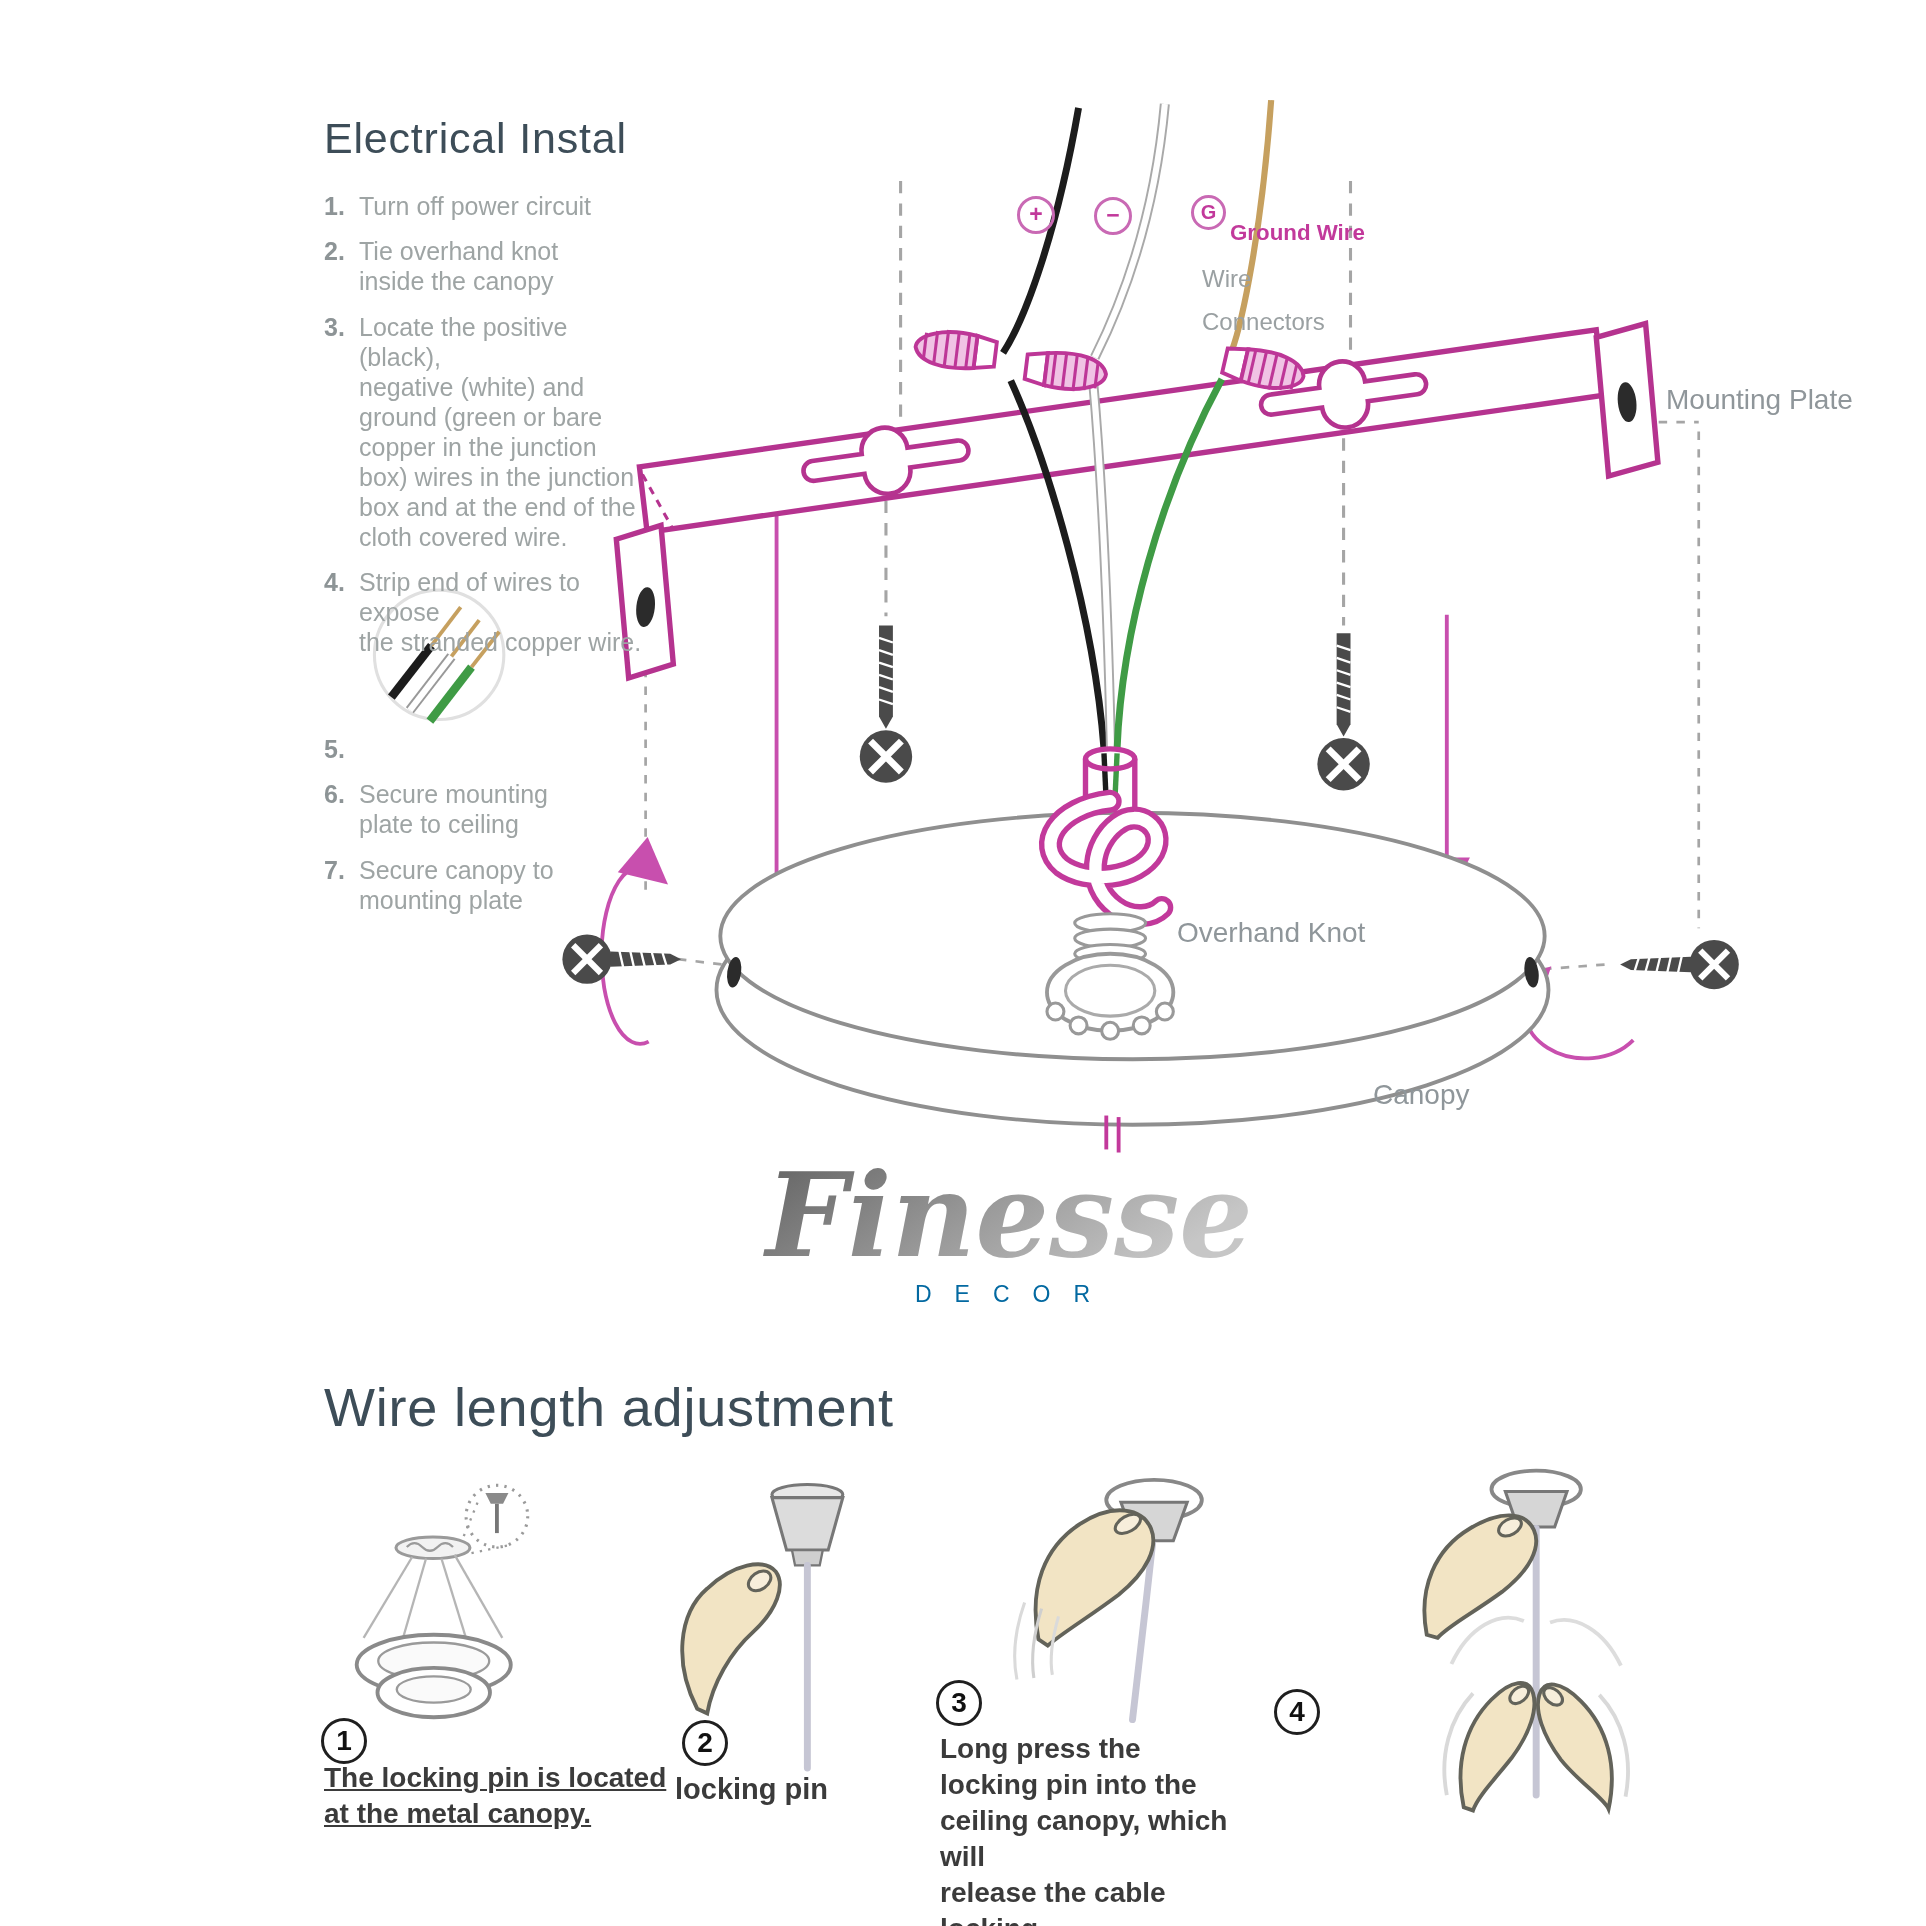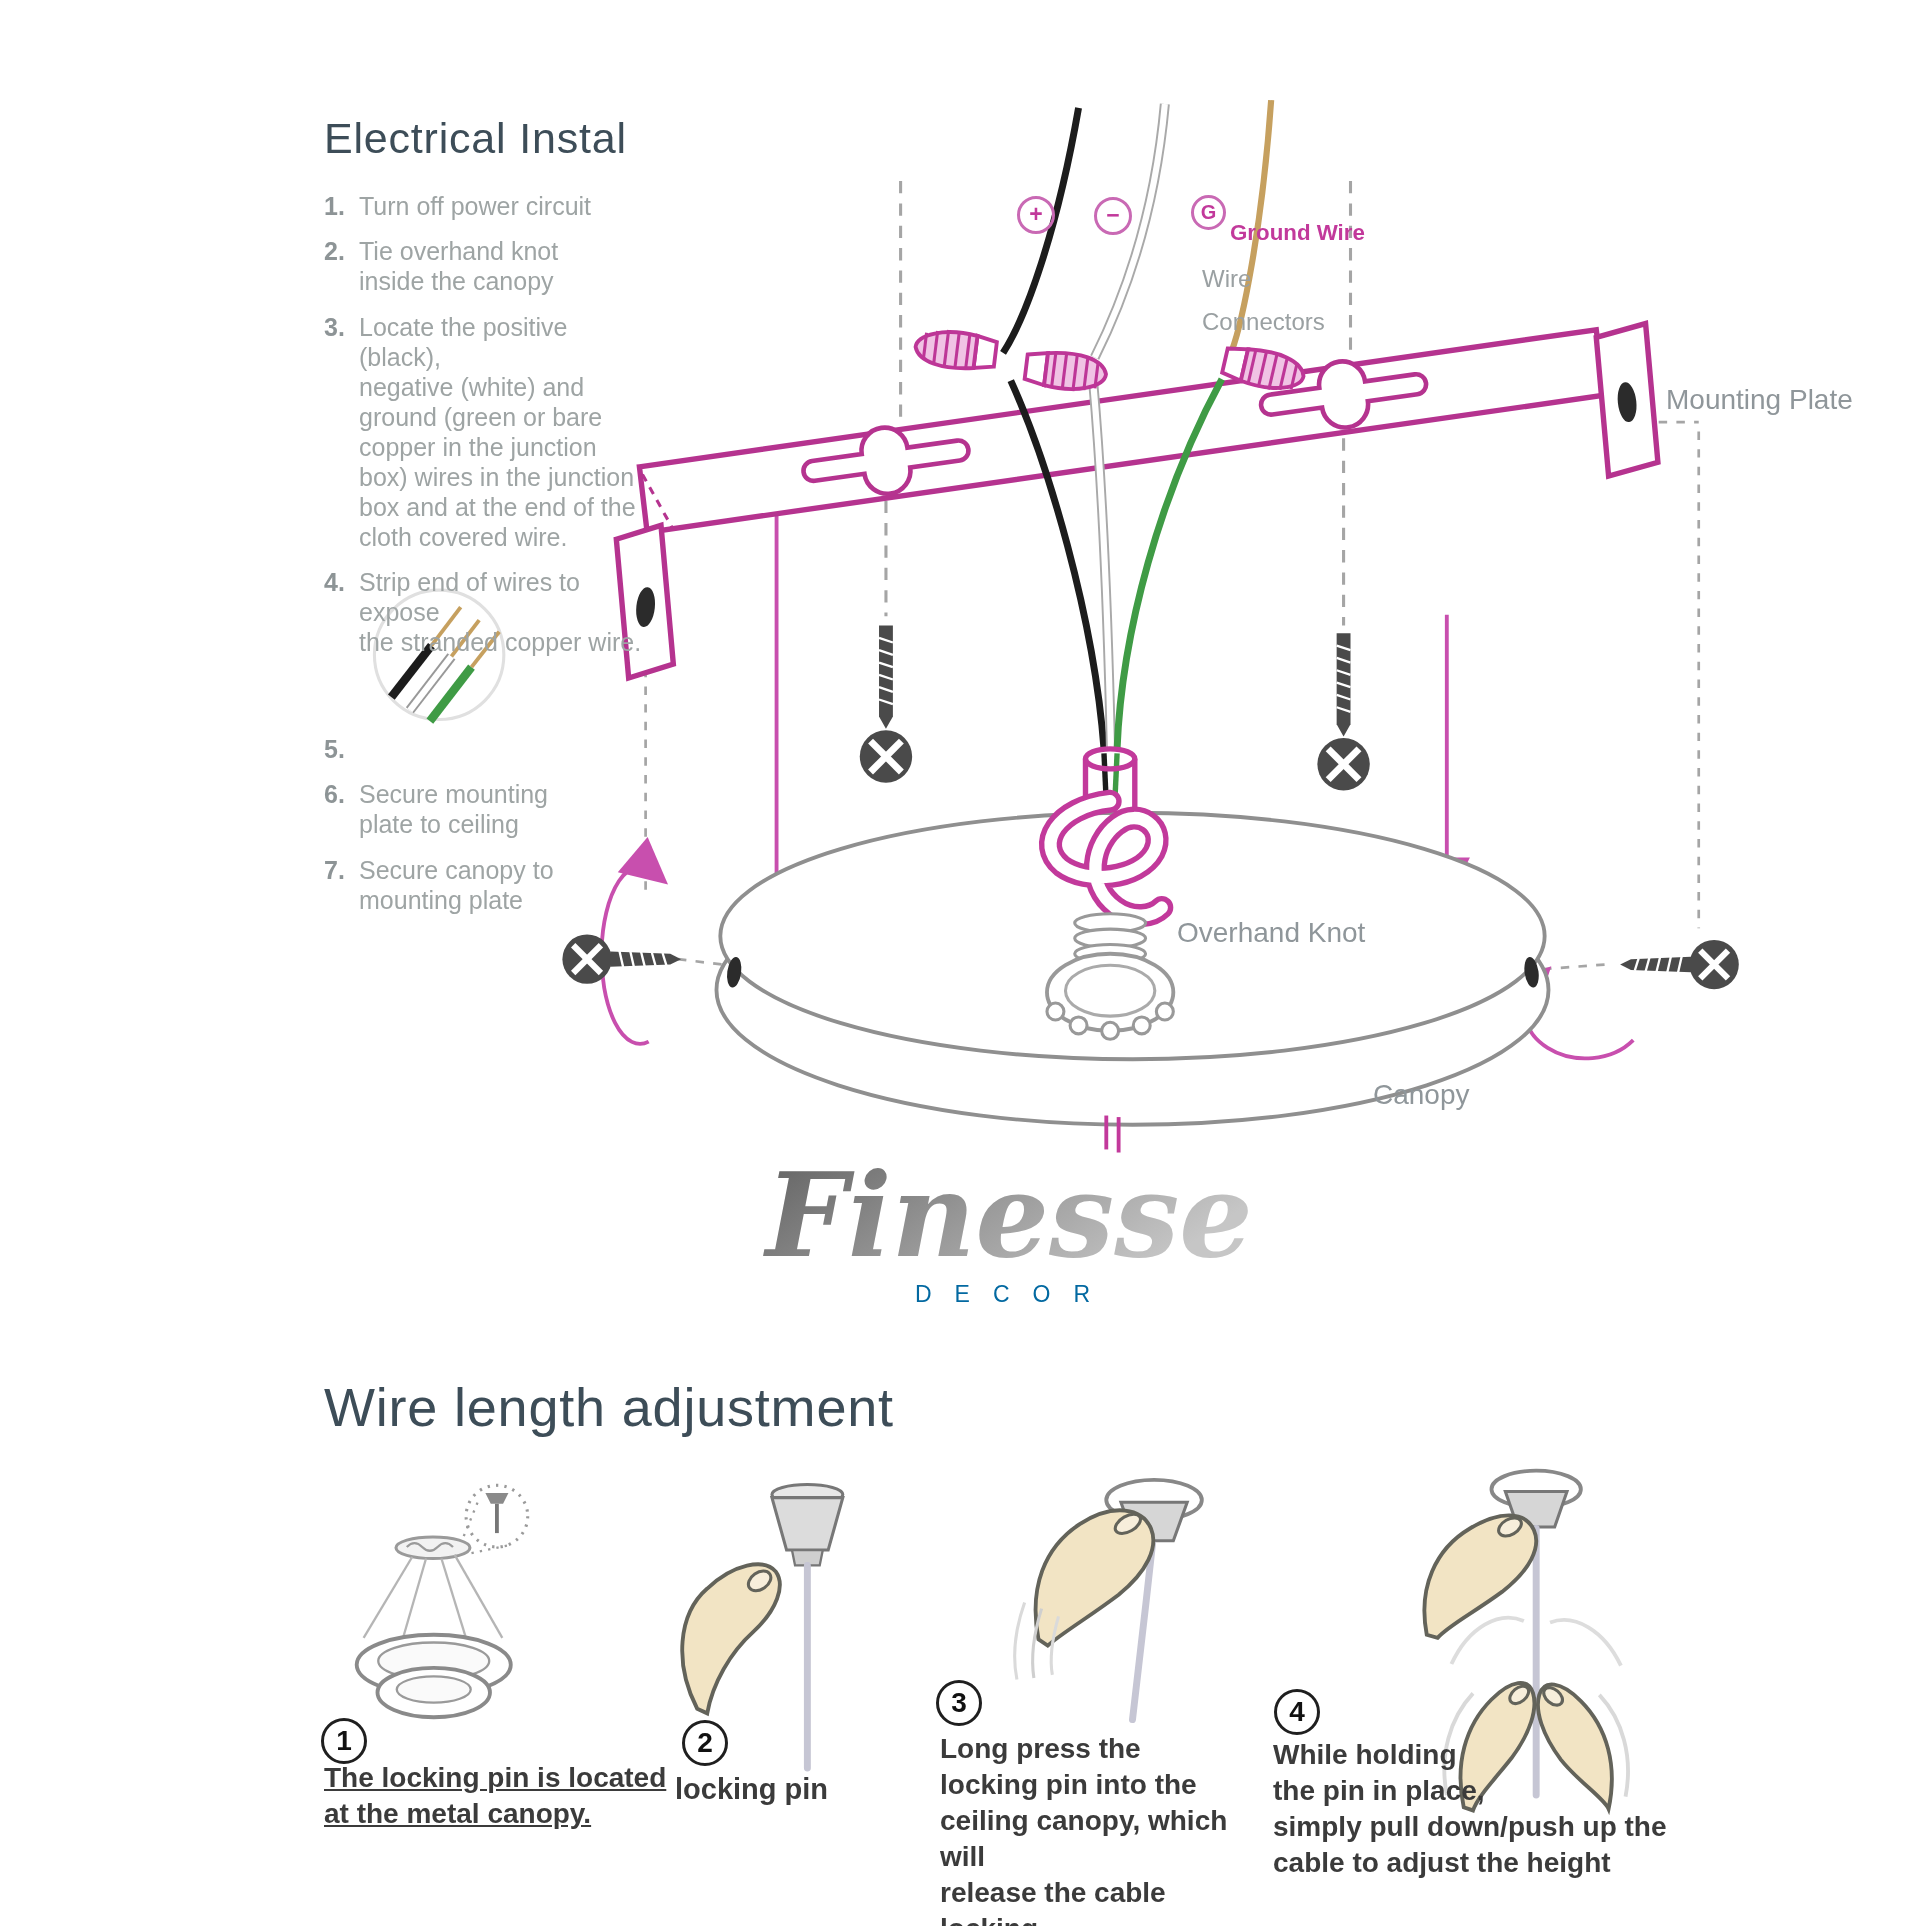--- a/index.html
+++ b/index.html
@@ -303,19 +303,15 @@
 <div class="abs numcircle" style="left:1274px;top:1689px;">4</div>
 
 <div id="t1" class="abs btext pre">The locking pin is located
 at the metal canopy.</div>
 <div id="t2" class="abs btext pre">locking pin</div>
 <div id="t3" class="abs btext pre">Long press the
 locking pin into the
 ceiling canopy, which will
 release the cable locking
 mechanism</div>
-<div id="t4" class="abs btext pre">While holding
-the pin in place,
-simply pull down/push up the
-cable to adjust the height</div>
 
 </div>
 
 
 </body></html>

